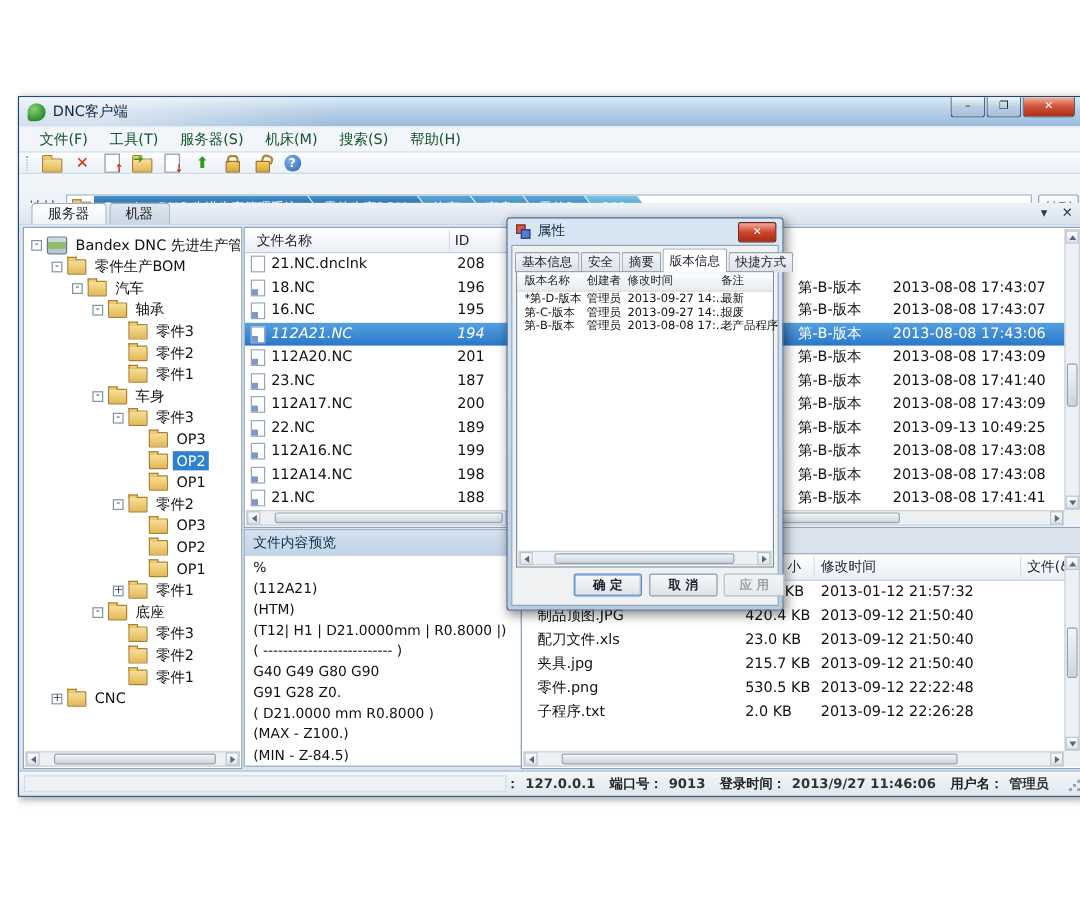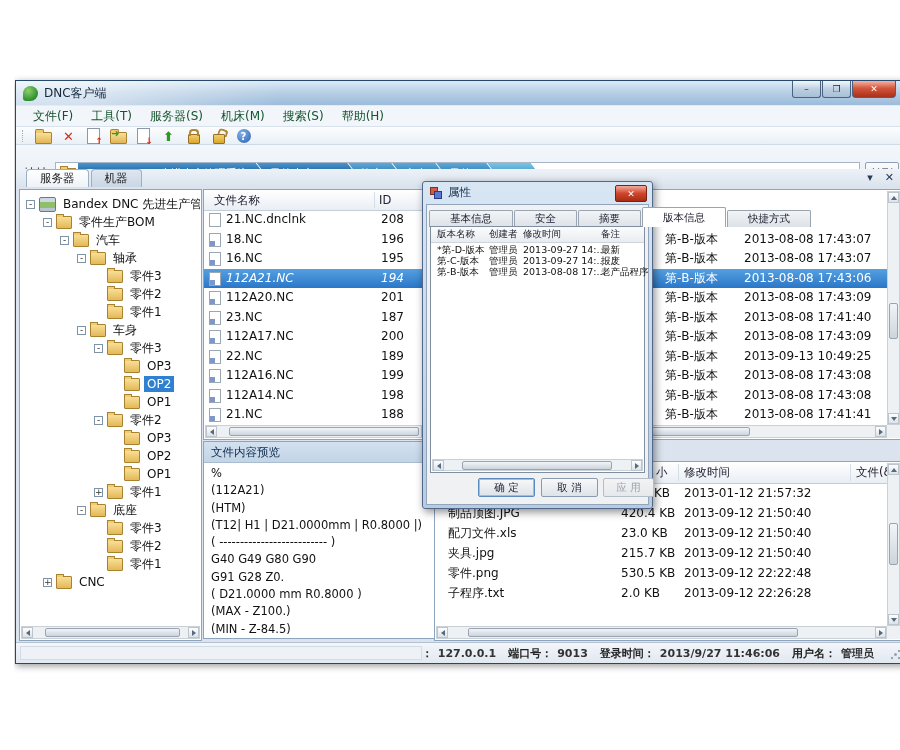--- a/index.html
+++ b/index.html
@@ -193,34 +193,34 @@
       background:#d05a4a;border:1px solid #803020;}
   .dlg-icon::after{content:"";position:absolute;right:0;bottom:0;width:6px;height:6px;
       background:#5a7ad0;border:1px solid #2a3a80;}
   .dlg-title-text{font-size:11.5px;color:#102a46;}
   .dlg-close{position:absolute;right:5px;top:3px;width:30px;height:15px;border:1px solid #7c2010;
       border-radius:2px;color:#fff;font-size:9px;display:flex;align-items:center;justify-content:center;
       background:linear-gradient(#f2ab9b,#d0452c 50%,#a62c14);}
   .dlg-body{position:absolute;left:3px;top:22px;right:3px;bottom:3px;background:#f0f1f3;
       border:1px solid #93a5ba;}
   .dlg-tabs{position:absolute;left:2px;top:3px;right:2px;height:19px;display:flex;align-items:flex-end;}
-  .dtab{display:flex;align-items:center;height:16px;padding:0 20px;font-size:10.5px;color:#223;
+  .dtab{display:flex;align-items:center;height:16px;padding:0 5px;font-size:10.5px;color:#223;
       border:1px solid #98a4b2;border-bottom:none;border-radius:2px 2px 0 0;margin-right:1px;
       background:linear-gradient(#f2f4f6,#dde2e8);white-space:nowrap;}
   .dtab.act{background:#fff;height:19px;position:relative;z-index:2;}
   .dlg-list{position:absolute;left:3px;top:21px;right:3px;height:247px;background:#fff;
       border:1px solid #7f8f9f;box-sizing:border-box;}
   .dlh{position:absolute;left:0;top:0;right:0;height:15px;font-size:9.5px;color:#223;
       background:linear-gradient(#fbfcfd,#e9ecef);border-bottom:1px solid #cfd5da;}
   .dlh span{position:absolute;top:1px;white-space:nowrap;}
   #dlg-rows{position:absolute;left:0;top:17px;right:0;}
   .dlb-row{position:relative;height:11px;}
   .dlb-c{position:absolute;top:0;line-height:11px;font-size:9.5px;color:#111;white-space:nowrap;}
   .dlg-list .sb-h{left:1px;right:1px;bottom:1px;height:12px;}
-  .dlg-btns{position:absolute;left:0;bottom:4px;right:3px;height:22px;}
+  .dlg-btns{position:absolute;left:0;bottom:4px;right:3px;height:22px;font-weight:bold;}
   .dbtn{position:absolute;top:0;height:19px;border:1px solid #8a9aad;border-radius:2px;
       background:linear-gradient(#f7f8f9,#dde3e9);font-size:10.5px;color:#223;
       display:flex;align-items:center;justify-content:center;box-sizing:border-box;}
   .dbtn.first{border-color:#5a8ac0;box-shadow:0 0 0 1px #9cc0e4 inset;}
   .dbtn.dis{color:#9aa2ac;border-color:#b4bec8;background:linear-gradient(#f2f3f4,#e6e9ec);}
 </style>
 </head>
 <body>
 
 <div class="page">

